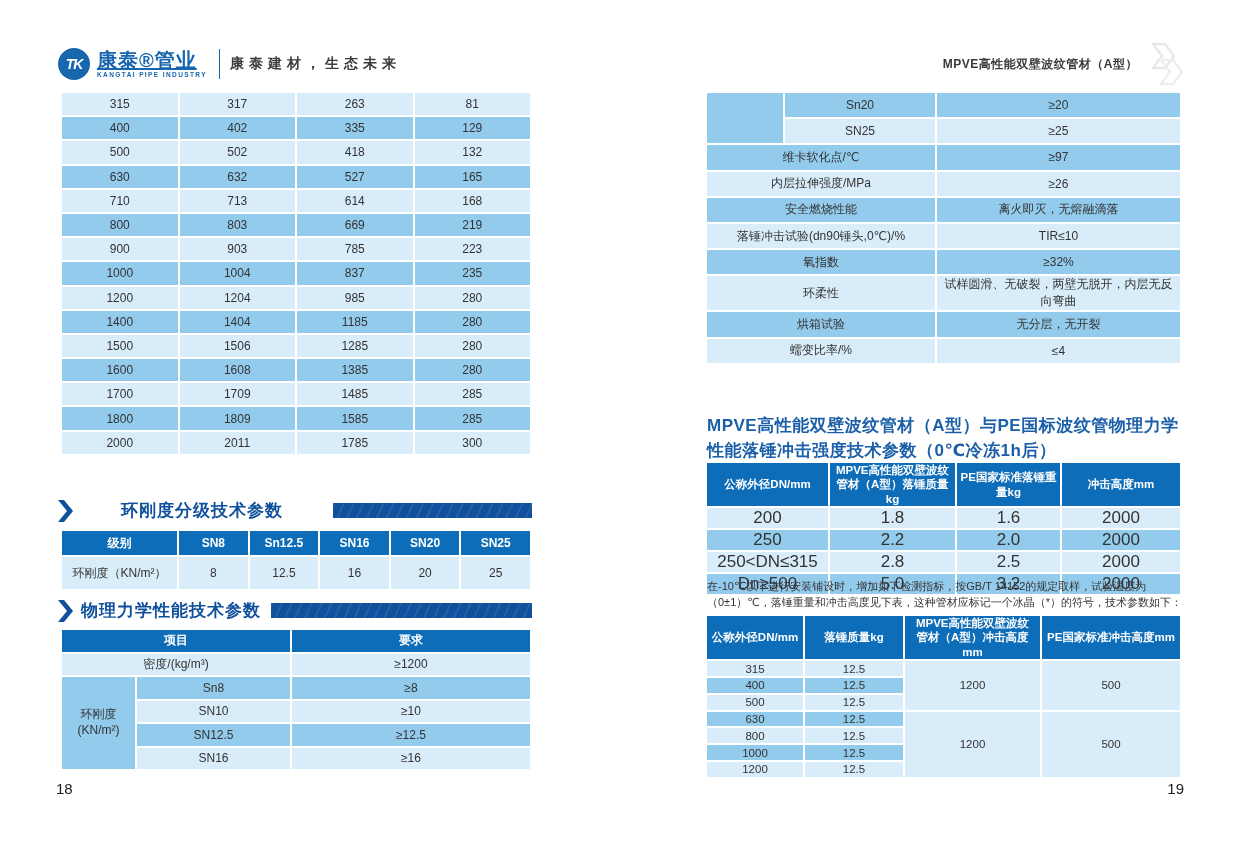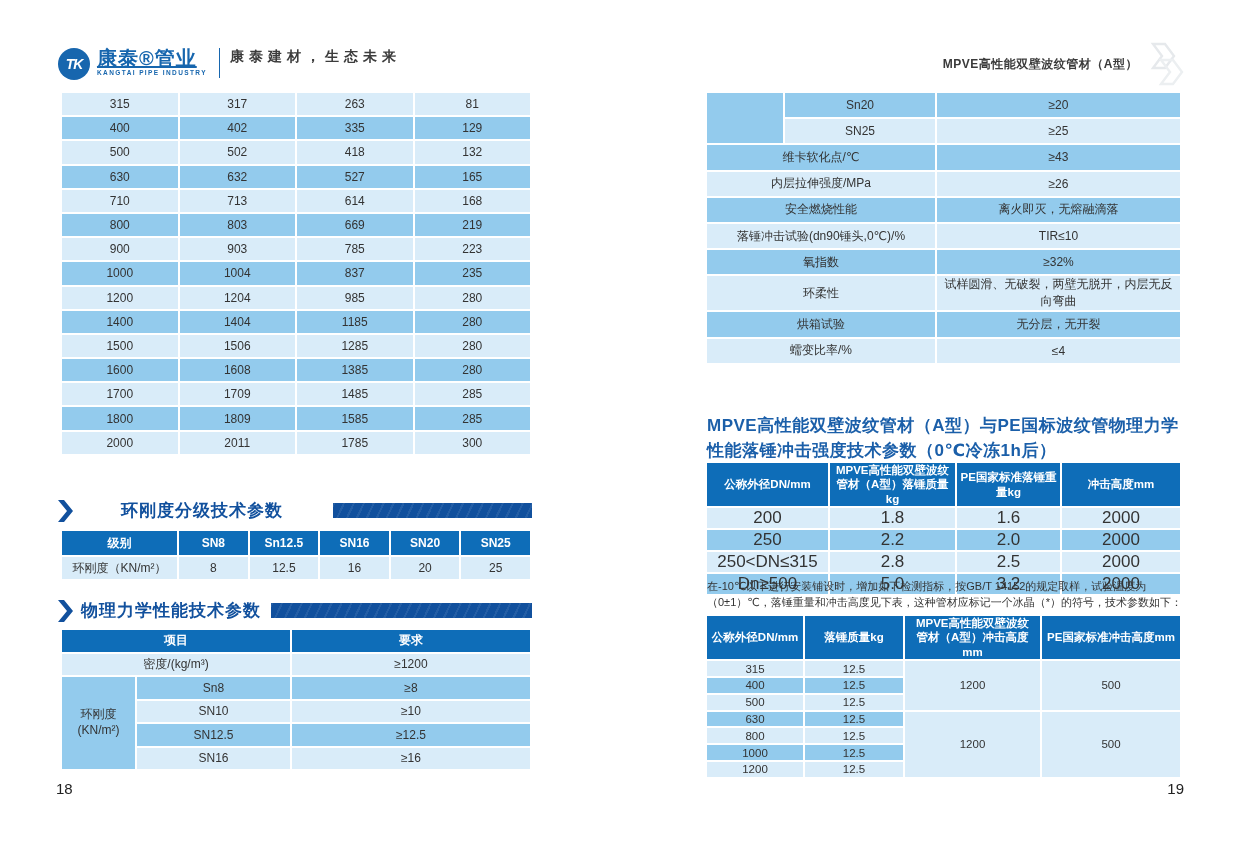--- a/index.html
+++ b/index.html
@@ -3,21 +3,21 @@
 <meta charset="utf-8">
 <style>
   html,body{margin:0;padding:0;}
   body{
     width:1240px;height:842px;position:relative;background:#ffffff;
     font-family:"Liberation Sans","DejaVu Sans",sans-serif;color:#333;
     overflow:hidden;
   }
   
   .hdr{position:absolute;left:58px;top:42px;right:56px;height:44px;display:flex;align-items:center;}
-  .logo-wrap{display:flex;align-items:flex-start;}
+  .logo-wrap{display:flex;align-items:center;}
   .logo-circle{width:32px;height:32px;border-radius:50%;background:#1766ae;color:#fff;
     display:flex;align-items:center;justify-content:center;font-weight:bold;font-style:italic;
     font-size:14px;letter-spacing:-1px;}
   .logo-txt{margin-left:7px;line-height:1;}
   .logo-cn{font-size:20px;font-weight:bold;color:#1766ae;letter-spacing:1px;text-decoration:underline;}
   .logo-en{font-size:6.5px;color:#1766ae;letter-spacing:1.4px;margin-top:2px;font-weight:bold;}
   .logo-div{width:1px;height:30px;background:#1766ae;margin:0 10px 0 12px;}
   .tagline{font-size:14px;font-weight:bold;color:#3c3c3c;letter-spacing:5px;}
   .hdr-right{margin-left:auto;display:flex;align-items:center;}
   .chapter-title{font-size:12px;font-weight:bold;color:#3a3a3a;letter-spacing:.5px;padding-left:20px;}
@@ -34,21 +34,21 @@
   #dim-table td{height:22.2px;}
   .section-header{position:absolute;display:flex;align-items:center;width:474px;left:58px;}
   #ring-header{top:499px;gap:40px;}
   #phys-header{top:599px;}
   .sec-chevron{flex:0 0 auto;}
   .sec-title{font-size:17px;font-weight:bold;color:#11509d;margin:0 10px 0 8px;white-space:nowrap;letter-spacing:1px;}
   .sec-bar{flex:1;height:15px;background:#11509d;
     background-image:repeating-linear-gradient(115deg,rgba(255,255,255,.08) 0 2px,rgba(0,0,0,0) 2px 9px);}
   #ring-table{left:60px;top:529px;width:472px;}
   #ring-table .th{height:24px;}
-  #ring-table .data td{height:22px;}
+  #ring-table .data td{height:32px;}
   #phys-table{left:60px;top:628px;width:472px;}
   #phys-table td,#phys-table .th{height:21.5px;}
   .pre{white-space:pre-line;line-height:1.3;}
   .pagenum{position:absolute;top:780px;font-size:15px;color:#222;}
   #pagenum-left{left:56px;}
   #pagenum-right{right:56px;}
   
   #prop-table{left:705px;top:91px;width:477px;}
   #prop-table td{height:24.2px;}
   #impact-heading{position:absolute;left:707px;top:413px;width:486px;
@@ -278,21 +278,21 @@
         <td class="c-medium" rowspan="2"></td>
         <td class="c-medium">Sn20</td>
         <td class="c-medium">≥20</td>
       </tr>
       <tr>
         <td class="c-light">SN25</td>
         <td class="c-light">≥25</td>
       </tr>
       <tr>
         <td class="c-medium" colspan="2">维卡软化点/℃</td>
-        <td class="c-medium">≥43</td>
+        <td class="c-medium">≥97</td>
       </tr>
       <tr>
         <td class="c-light" colspan="2">内层拉伸强度/MPa</td>
         <td class="c-light">≥26</td>
       </tr>
       <tr>
         <td class="c-medium" colspan="2">安全燃烧性能</td>
         <td class="c-medium">离火即灭，无熔融滴落</td>
       </tr>
       <tr>

